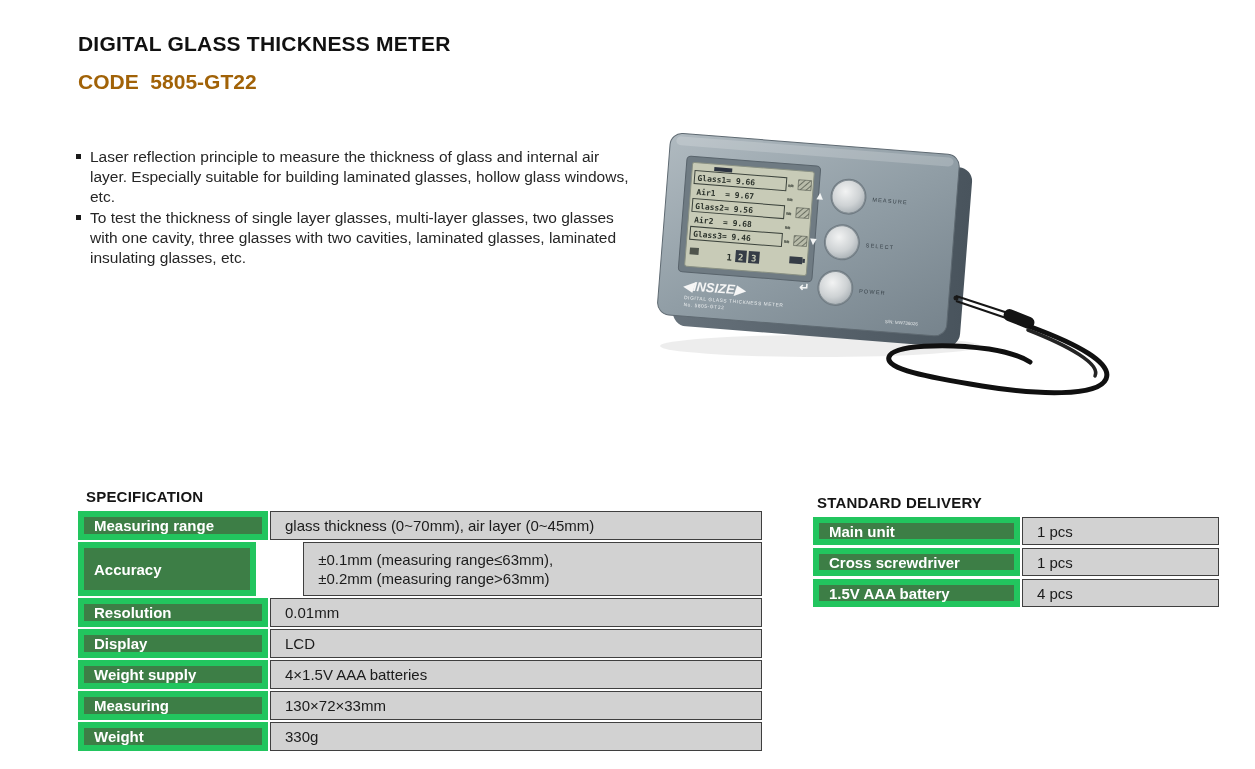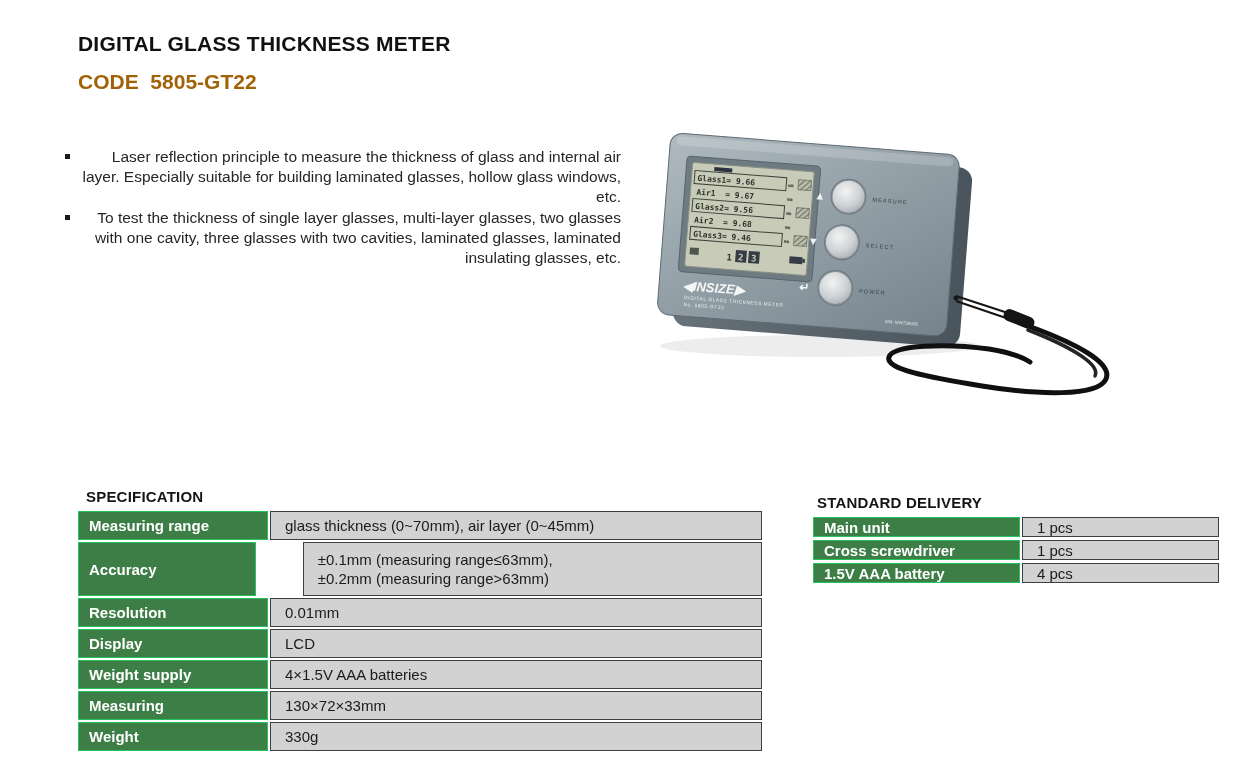--- a/index.html
+++ b/index.html
@@ -4,50 +4,50 @@
 <style>
   * { margin:0; padding:0; box-sizing:border-box; }
   html,body { background:#ffffff; }
   .page {
     position:relative; width:1255px; height:769px; background:#ffffff;
     font-family:"Liberation Sans", sans-serif; color:#1c1c1c; overflow:hidden;
   }
   .title { position:absolute; left:78px; top:32px; font-size:21px; font-weight:bold; letter-spacing:.2px; color:#111; }
   .code  { position:absolute; left:78px; top:70px; font-size:21px; font-weight:bold; white-space:pre; color:#a16207; }
 
-  .features { position:absolute; left:65px; top:147px; width:556px; list-style:none;text-align:right; }
+  .features { position:absolute; left:76px; top:147px; width:556px; list-style:none; }
   .features li { display:flex; gap:9px; font-size:15.5px; line-height:20px; color:#262626; margin-bottom:1px; }
   .features .sq { flex:0 0 auto; width:5px; height:5px; background:#1a1a1a; margin-top:7px; }
 
   .device-wrap { position:absolute; left:645px; top:118px; width:500px; height:300px; }
   svg text { white-space:pre; }
 
   .section-heading { position:absolute; font-size:15px; font-weight:bold; color:#151515; letter-spacing:.2px; }
   #spec-heading { left:86px; top:488px; }
   #delivery-heading { left:817px; top:494px; }
 
   .dtable { position:absolute; }
   #spec-table { left:78px; top:511px; width:684px; }
   #delivery-table { left:813px; top:517px; width:406px; }
   .trow { display:flex; margin-bottom:2px; }
   #delivery-table .trow { margin-bottom:3px; }
   .tlabel {
-    background:#3d7e46; border:1px solid #22c55e; color:#ffffff; font-weight:bold;
+    background:#3d7e46; border:6px solid #22c55e; color:#ffffff; font-weight:bold;
     font-size:15px; display:flex; align-items:center; padding-left:10px;
   }
   #spec-table .tlabel { width:190px; margin-right:2px; }
   #delivery-table .tlabel { width:207px; margin-right:2px; }
   .tvalue {
     background:#d2d2d2; border:1px solid #3f3f3f; color:#1b1b1b;
     font-size:15px; display:flex; align-items:center; padding-left:14px;
     white-space:pre-line; line-height:19px;
   }
   #spec-table .tvalue { width:492px; }
   #delivery-table .tvalue { width:197px; }
-  .h1 { height:29px; } .h2 { height:54px;gap:45px; } .h3 { height:20px; }
+  .h1 { height:29px; } .h2 { height:54px;gap:45px; } .h3 { height:28px; }
   .trow > div { height:100%; }
 </style>
 </head>
 <body>
 
 <div class="page">
 
   <div class="title">DIGITAL GLASS THICKNESS METER</div>
   <div class="code">CODE  5805-GT22</div>
 

